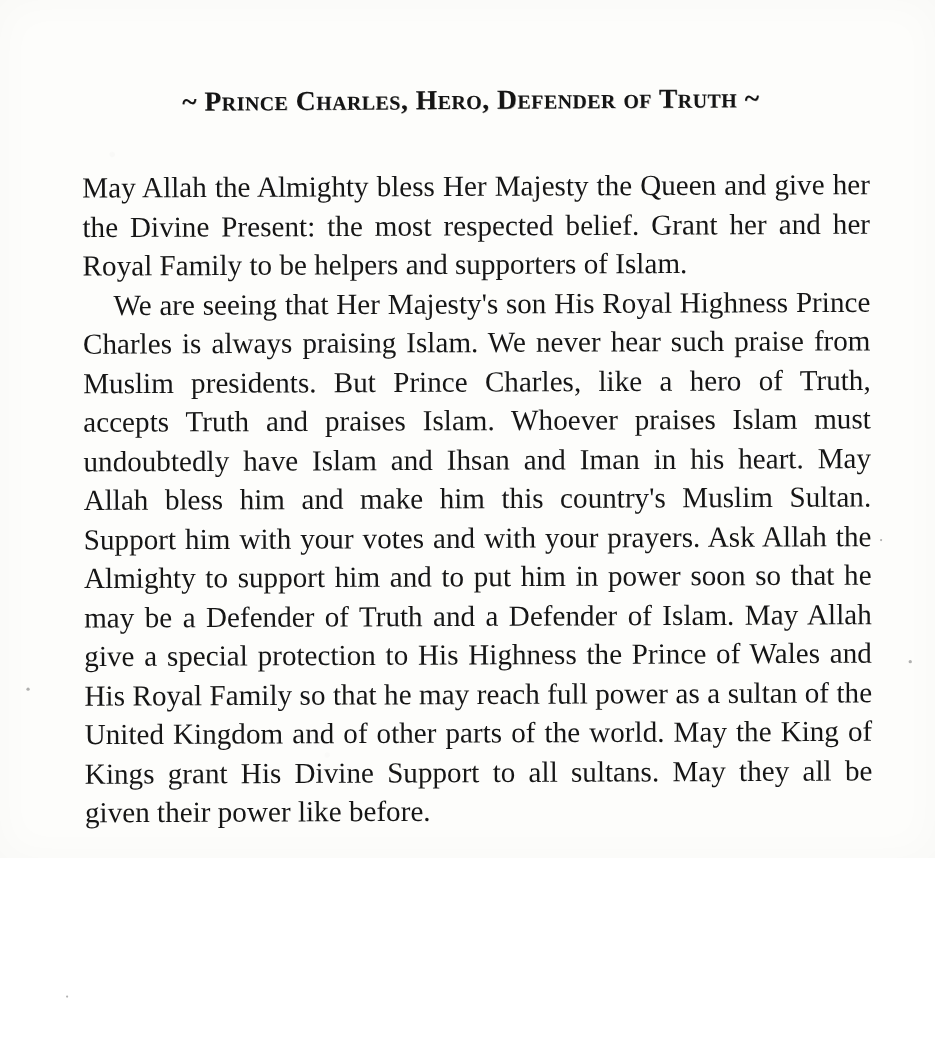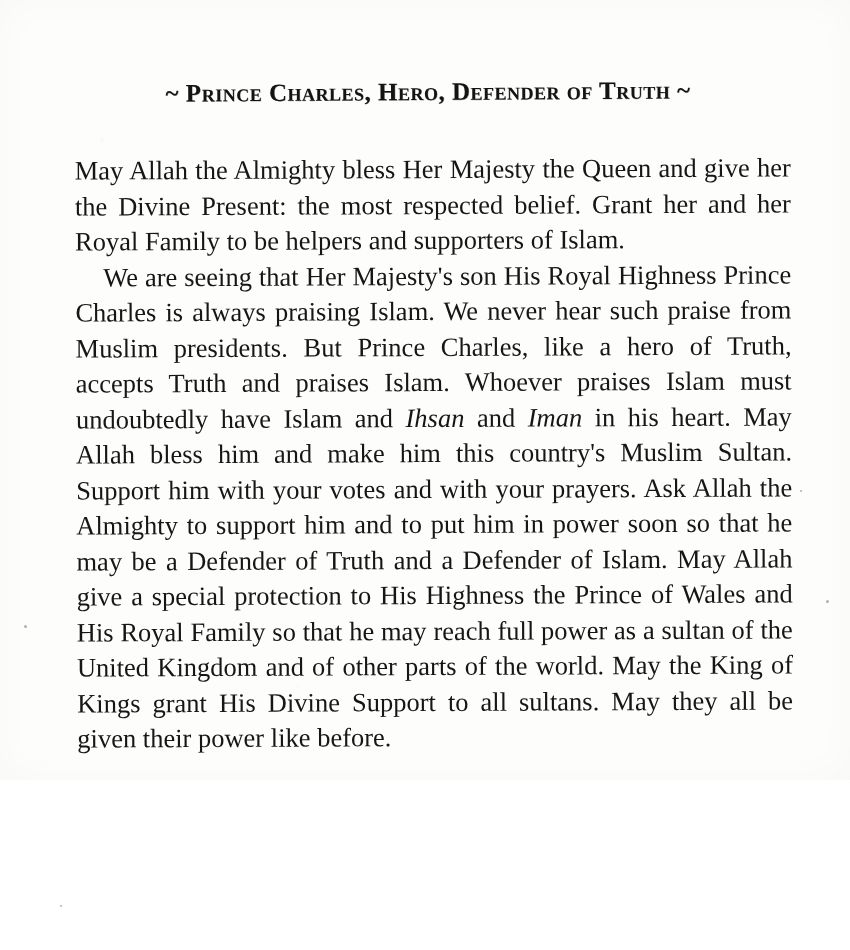--- a/index.html
+++ b/index.html
@@ -53,21 +53,20 @@
     color: #161616;
     transform: rotate(-0.25deg);
   }
   .para {
     margin: 0 0 0 0;
   }
   .para + .para {
     text-indent: 28px;
   }
   .ital {
-    font-style: italic;
   }
   
   .speck {
     position: absolute;
     background: rgba(0,0,0,0.30);
     border-radius: 50%;
     pointer-events: none;
   }
   .s1 { left: 24px;  top: 625px; width: 3px;  height: 3px; }
   .s2 { left: 826px; top: 600px; width: 3px;  height: 3px; }

